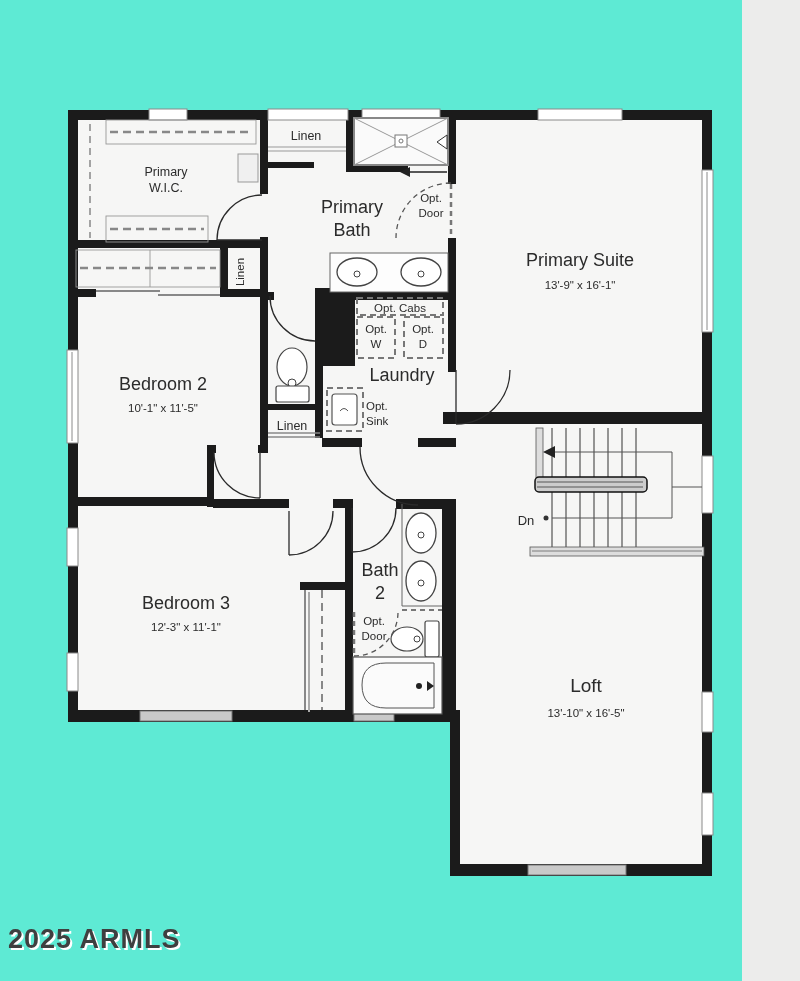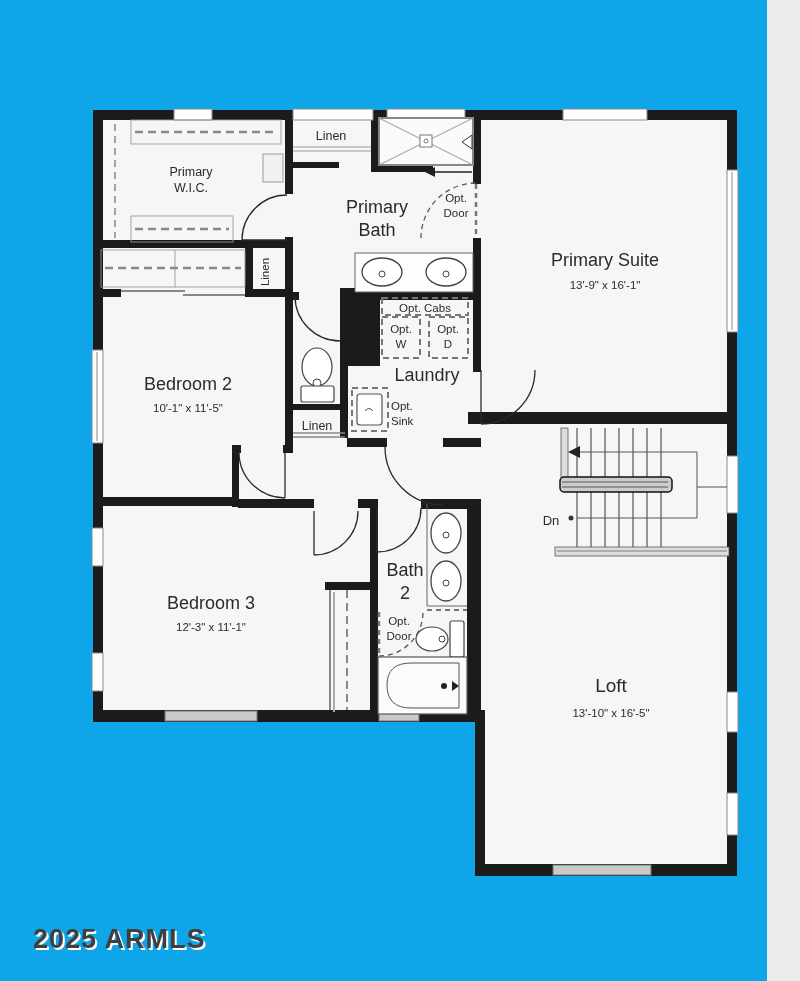--- a/index.html
+++ b/index.html
@@ -1,16 +1,16 @@
 <!DOCTYPE html>
 <html><head>
 <meta charset="utf-8">
 <style>
   html,body{margin:0;padding:0;background:#ececeb;}
-  .page{position:relative;width:742px;height:981px;background:#0ea5e9;overflow:hidden;padding-left:25px;}
+  .page{position:relative;width:742px;height:981px;background:#5eead4;overflow:hidden;}
   svg{display:block;}
   svg text{font-family:"Liberation Sans","DejaVu Sans",sans-serif;fill:#2b2b2b;}
   .room-label{font-size:18px;}
   .room-dims{font-size:11.5px;}
   .small-label{font-size:11.5px;}
   .linen-label{font-size:12.5px;}
   .dn-label{font-size:13px;}
   .loft-label{font-size:19px;}
   .wm{font-size:27px;font-weight:bold;letter-spacing:1px;font-family:"Liberation Sans","DejaVu Sans",sans-serif;}
   .wm-shadow{fill:#ffffff;}

